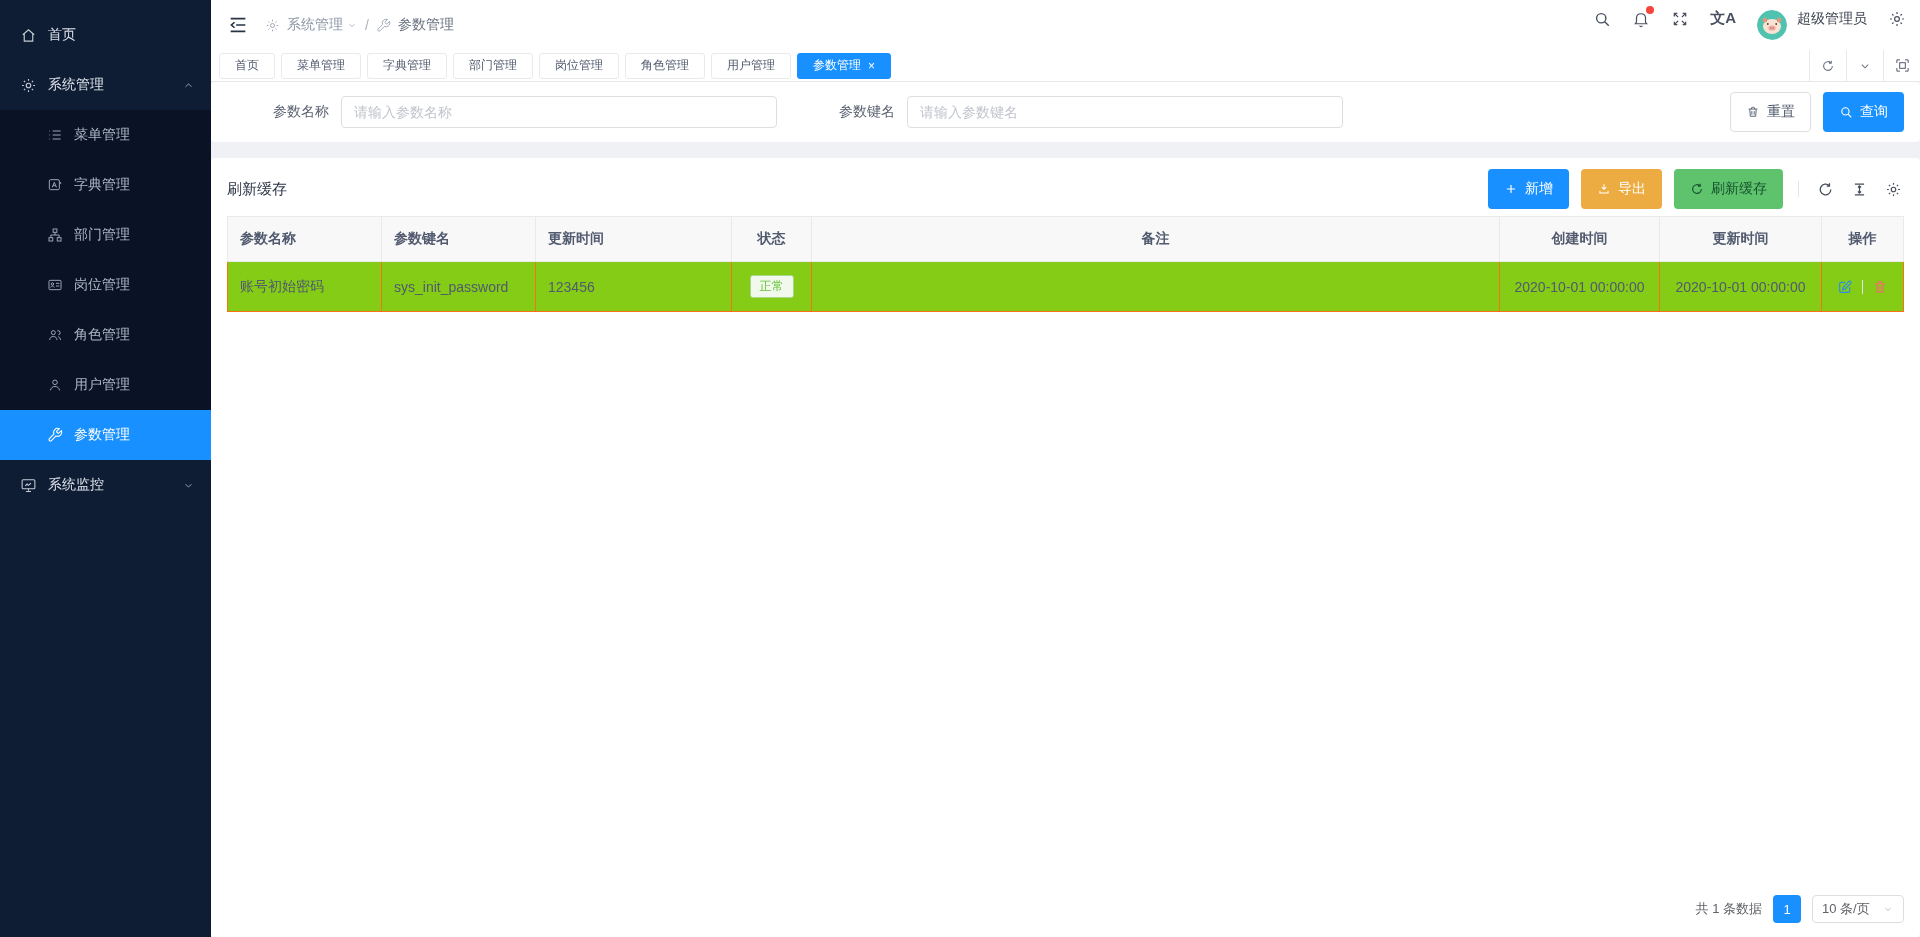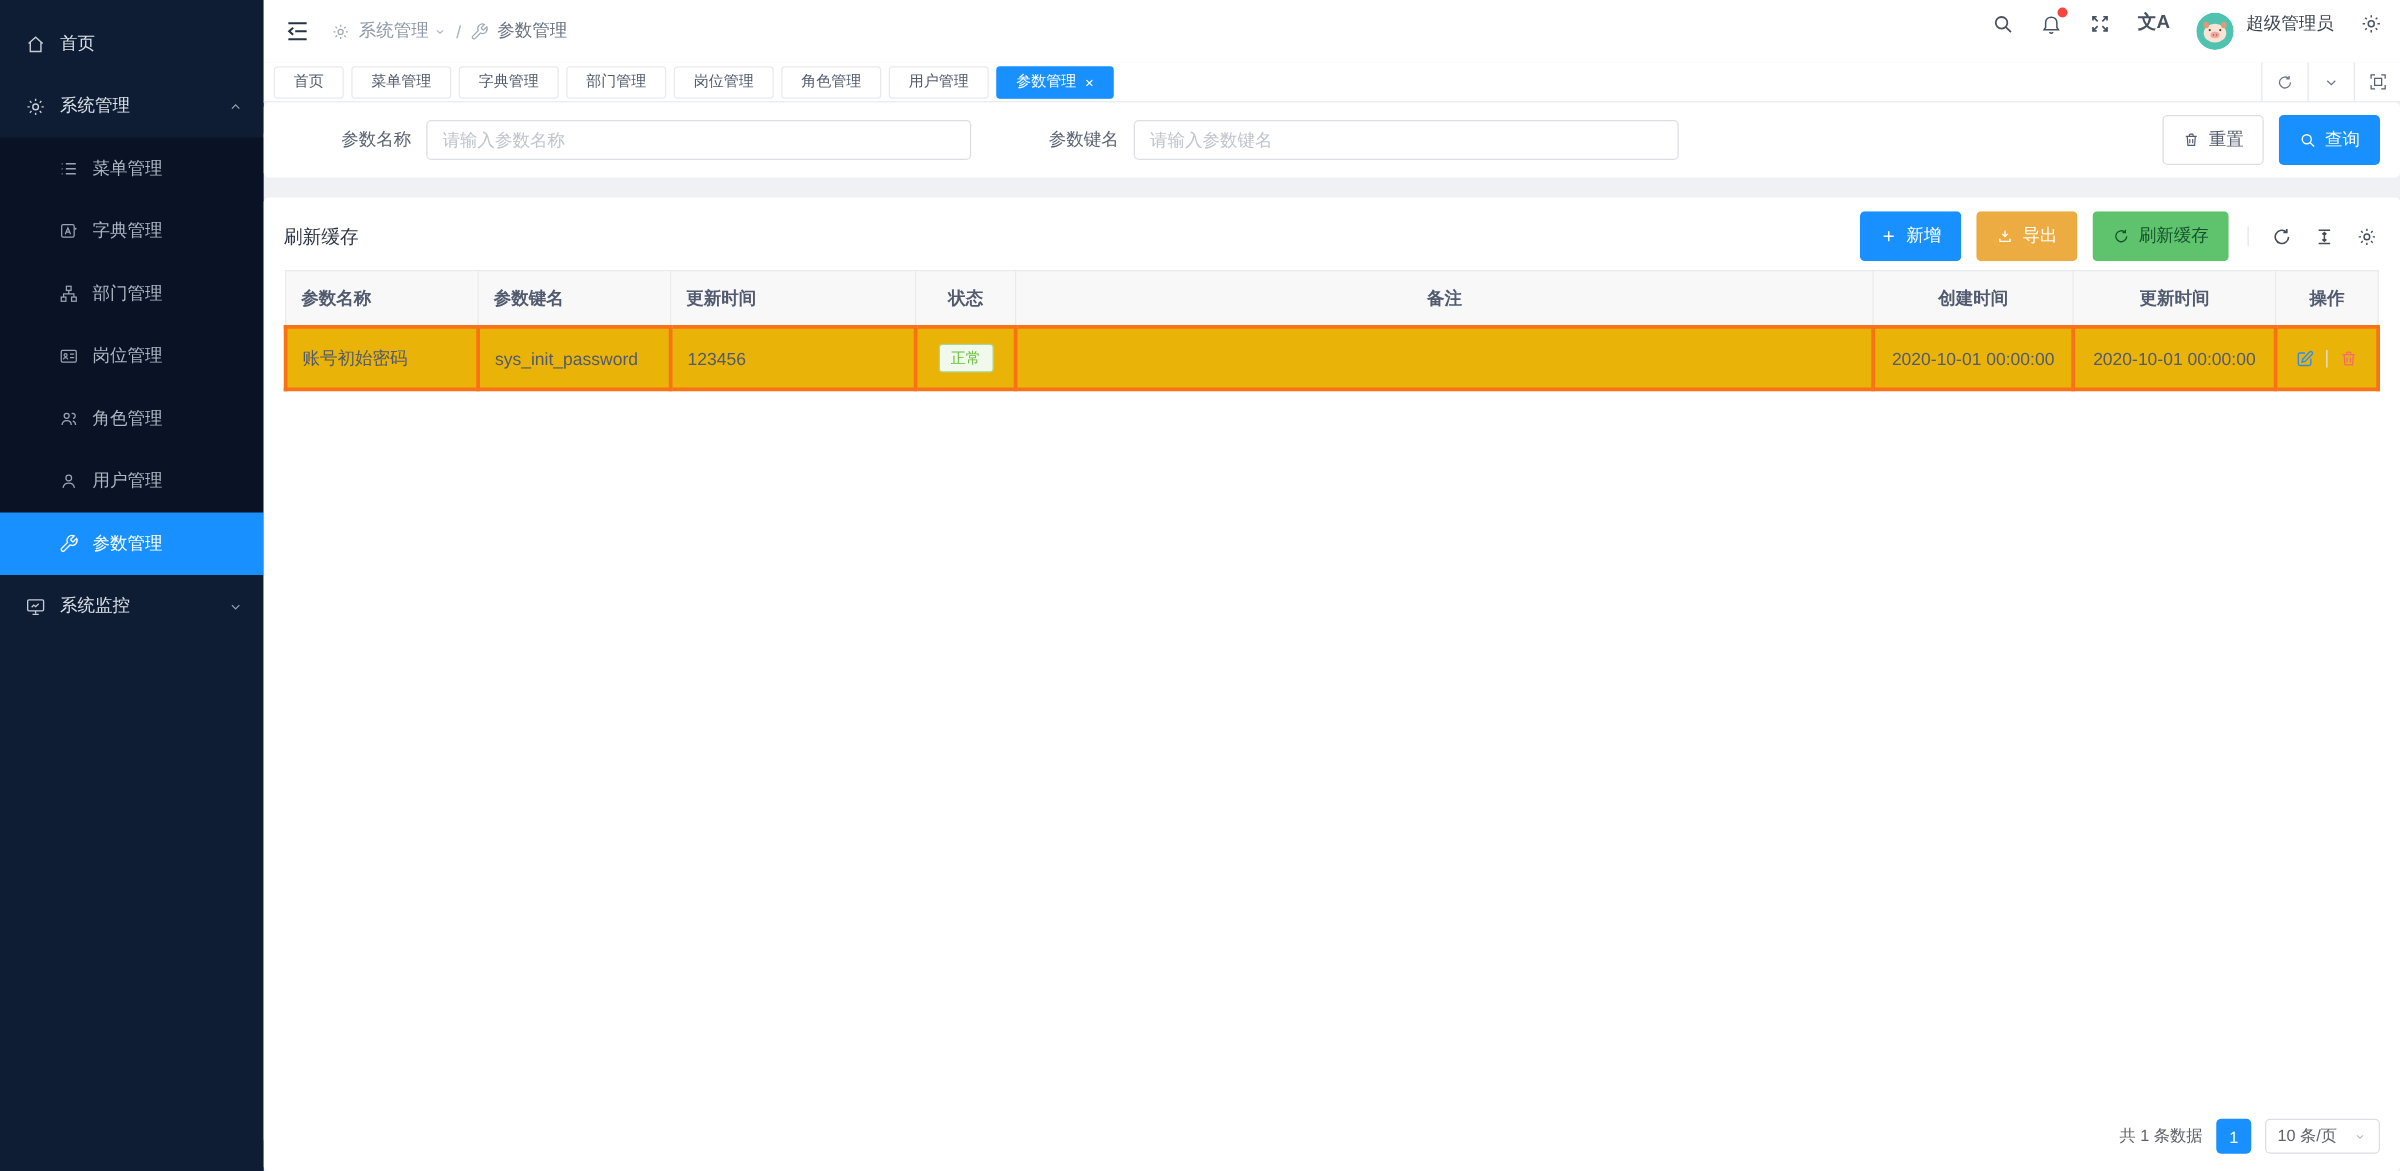--- a/index.html
+++ b/index.html
@@ -83,22 +83,22 @@
   .card-title { font-size:15px; color:#2c3344; }
   .head-actions { margin-left:auto; display:flex; align-items:center; gap:12px; }
   .head-divider { width:1px; height:16px; background:#e2e5ea; margin:0 3px; }
   .icon-btn { width:22px; height:22px; display:flex; align-items:center; justify-content:center;
     color:#454c59; cursor:pointer; background:none; border:none; }
   .icon-btn .ic { width:17px; height:17px; }
 
   table.grid { width:100%; border-collapse:collapse; table-layout:fixed; margin-top:6px; flex-shrink:0; }
   .grid th { background:#f8f8f9; color:#515a6e; font-size:14px; font-weight:bold; height:45px;
     padding:0 12px; border:1px solid #e8eaec; text-align:left; }
-  .grid td { height:50px; padding:0 12px; border:3px solid #f97316; font-size:14px; color:#515a6e;
-    background:#eab308; }
+  .grid td { height:50px; padding:0 12px; border:1px solid #f97316; font-size:14px; color:#515a6e;
+    background:#84cc16; }
   .tc { text-align:center !important; }
   .badge-success { display:inline-block; padding:2px 9px; font-size:12px; color:#67c23a;
     background:#f0f9eb; border:1px solid #a8d88e; border-radius:3px; line-height:17px; }
   .op-wrap { display:flex; align-items:center; justify-content:center; gap:9px; }
   .op-edit { width:16px; height:16px; color:#2d8cf0; cursor:pointer; }
   .op-sep { width:1px; height:14px; background:#e3e6ea; }
   .op-del { width:16px; height:16px; color:#f56c6c; cursor:pointer; }
 
   .pager { margin-top:auto; display:flex; align-items:center; justify-content:flex-end; gap:11px;
     padding-top:12px; flex-shrink:0; }

